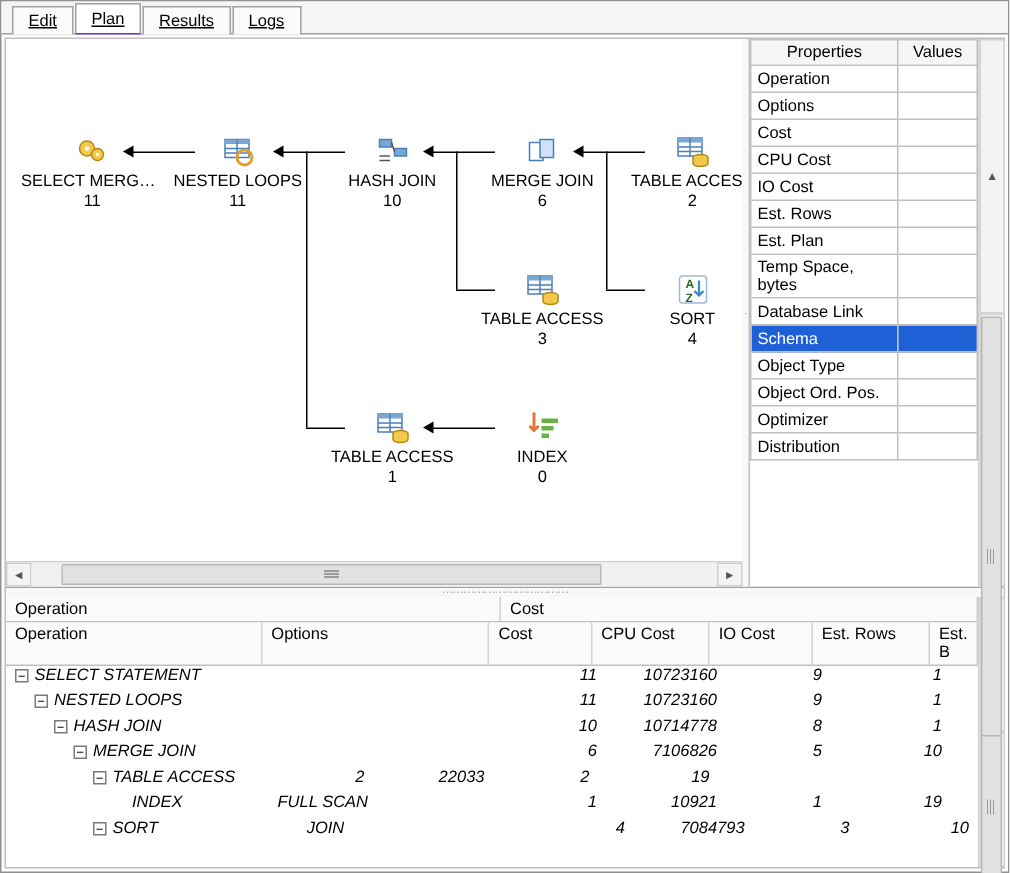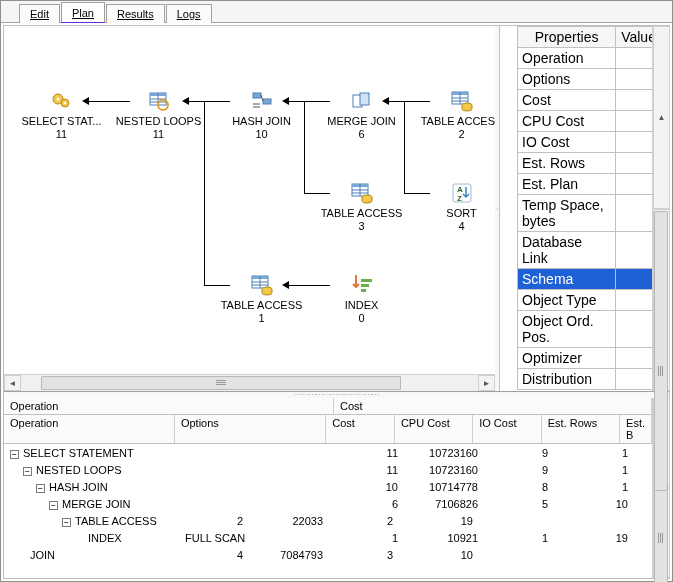--- a/index.html
+++ b/index.html
@@ -1,19 +1,19 @@
 <!DOCTYPE html>
 <html><head>
 <meta charset="utf-8">
 <style>
   * { box-sizing: border-box; }
   html, body { margin: 0; padding: 0; font-family: "Segoe UI", Tahoma, Arial, sans-serif; font-size: 11px; color: #000; background: #fff; }
   .window { width: 673px; height: 582px; border: 1px solid #909090; background: #fdfdfd; position: relative; display: flex; flex-direction: column; }
   
-  .tabs { display: flex; align-items: flex-end; height: 22px; background: #f5f5f5; border-bottom: 1px solid #a0a0a0; padding-left: 18px; }
+  .tabs { display: flex; align-items: flex-end; height: 22px; background: #f5f5f5; border-bottom: 1px solid #a0a0a0; padding-left: 7px; }
   .tab { padding: 2px 10px; border: 1px solid #a0a0a0; border-bottom: none; background: #fbfbfb; margin-right: 1px; height: 19px; display: flex; align-items: center; position: relative; top: 1px; }
   .tab.active { background: #fff; border-bottom: 1px solid #6d28d9; height: 21px; }
   .tab .ul { text-decoration: underline; }
   
   .body { flex: 1; display: flex; flex-direction: column; border: 1px solid #c0c0c0; margin: 2px; }
   .upper { flex: 1; display: flex; border-bottom: 1px solid #a0a0a0; min-height: 0; }
   .canvas-wrap { flex: 1; display: flex; flex-direction: column; position: relative; min-width: 0; }
   .canvas { flex: 1; position: relative; overflow: hidden; background: #fff; }
   .hscroll { height: 17px; background: #f0f0f0; display: flex; border-top: 1px solid #d0d0d0; }
   .sb-btn { width: 17px; height: 100%; background: #f3f3f3; border: 1px solid #cfcfcf; display: flex; align-items: center; justify-content: center; }
@@ -22,21 +22,21 @@
   .sb-grip { position: absolute; top: 50%; left: 50%; transform: translate(-50%,-50%); width: 10px; height: 6px; background: repeating-linear-gradient(to bottom,#9a9a9a 0,#9a9a9a 1px,transparent 1px,transparent 2px); }
   .vscroll { width: 17px; background: #f0f0f0; display: flex; flex-direction: column; border-left: 1px solid #d0d0d0; }
   .vscroll .sb-track { flex: 1; }
   .vscroll .sb-thumb { left: 1px; right: 1px; }
   .splitter-v { width: 4px; background: #f8f8f8; text-align: center; font-size: 8px; color: #aaa; display: flex; align-items: center; justify-content: center; cursor: col-resize; writing-mode: vertical-rl; letter-spacing: -1px; }
   .splitter-h { height: 6px; background: #f8f8f8; text-align: center; font-size: 8px; color: #aaa; cursor: row-resize; letter-spacing: -1px; line-height: 6px; }
   
   .props { width: 170px; display: flex; background: #fff; }
   .props .vscroll { border-left: 1px solid #d0d0d0; }
   .props-inner { flex: 1; display: flex; flex-direction: column; border-left: 1px solid #c0c0c0; }
-  .props table { width: 100%; border-collapse: collapse; font-size: 14px; margin-left: 17px; }
+  .props table { width: 100%; border-collapse: collapse; font-size: 11px; }
   .props th { background: #f6f6f6; border: 1px solid #c0c0c0; padding: 2px 4px; font-weight: normal; text-align: center; }
   .props td { border: 1px solid #c0c0c0; padding: 2px 4px; height: 18px; }
   .props tr.selected td { background: #1e61d6; color: #fff; }
   
   .node { position: absolute; width: 95px; text-align: center; }
   .node .icon { width: 24px; height: 24px; margin: 0 auto 2px; position: relative; }
   .node .lbl { font-size: 11px; line-height: 13px; white-space: nowrap; overflow: hidden; text-overflow: ellipsis; }
   .node .sub { font-size: 11px; line-height: 13px; }
   
   .arrow { position: absolute; background: #000; }
@@ -44,21 +44,21 @@
   .arrow.v { width: 1px; }
   .arrow-head { position: absolute; width: 0; height: 0; border-top: 4px solid transparent; border-bottom: 4px solid transparent; border-right: 7px solid #000; }
   
   .lower { height: 180px; display: flex; }
   .lower-inner { flex: 1; display: flex; flex-direction: column; overflow: hidden; }
   .grid { flex: 1; overflow: hidden; background: #fff; }
   .grid-headers { display: flex; border-bottom: 1px solid #c0c0c0; background: #fbfbfb; }
   .ghcell { border-right: 1px solid #d0d0d0; padding: 2px 6px; font-size: 11px; }
   .grid-subheaders { display: flex; border-bottom: 1px solid #c0c0c0; background: #fbfbfb; }
   .grid-body { }
-  .grow { display: flex; height: 17px; align-items: center; }
+  .grow { display: flex; height: 17px; align-items: flex-start; font-style: italic; }
   .gcell { padding: 0 6px; font-size: 11px; overflow: hidden; white-space: nowrap; }
   .gcell.num { text-align: right; }
   .tree-toggle { width: 9px; height: 9px; border: 1px solid #7a7a7a; display: inline-flex; align-items: center; justify-content: center; font-size: 8px; line-height: 7px; margin-right: 4px; background: #fff; font-family: monospace; }
   .tree-spacer { width: 13px; display: inline-block; }
   
   .svg { width: 24px; height: 24px; }
   .arrow-tri { font-size: 8px; color: #555; }
 </style>
 </head>
 <body>
@@ -88,21 +88,21 @@
 
           <div class="node" style="left:10px; top:63px;">
             <div class="icon">
               <svg class="svg" viewBox="0 0 24 24">
                   <circle cx="8" cy="10" r="5" fill="#f5c84a" stroke="#b08a1a"></circle>
                   <circle cx="15" cy="14" r="4" fill="#f5c84a" stroke="#b08a1a"></circle>
                   <circle cx="8" cy="10" r="1.5" fill="#fff"></circle>
                   <circle cx="15" cy="14" r="1.2" fill="#fff"></circle>
                 </svg>
             </div>
-            <div class="lbl">SELECT STAT...</div>
+            <div class="lbl">SELECT MERGE...</div>
             <div class="sub">11</div>
           </div>
           <div class="node" style="left:107px; top:63px;">
             <div class="icon">
               <svg class="svg" viewBox="0 0 24 24">
                   <rect x="3" y="4" width="16" height="12" fill="#fff" stroke="#4a7fb8"></rect>
                   <rect x="3" y="4" width="16" height="3" fill="#7ba7d4"></rect>
                   <line x1="3" y1="10" x2="19" y2="10" stroke="#4a7fb8"></line>
                   <line x1="3" y1="13" x2="19" y2="13" stroke="#4a7fb8"></line>
                   <line x1="11" y1="4" x2="11" y2="16" stroke="#4a7fb8"></line>
@@ -392,20 +392,21 @@
               </div>
               <div class="grow">
                 <div class="gcell" style="width: 175px;"><span class="tree-spacer"></span><span class="tree-spacer"></span><span class="tree-spacer"></span><span class="tree-spacer"></span><span class="tree-spacer"></span><span class="tree-spacer"></span><span>INDEX</span></div>
                 <div class="gcell" style="width: 155px;">FULL SCAN</div>
                 <div class="gcell num" style="width: 70px;">1</div>
                 <div class="gcell num" style="width: 80px;">10921</div>
                 <div class="gcell num" style="width: 70px;">1</div>
                 <div class="gcell num" style="width: 80px;">19</div>
               </div>
               <div class="grow">
+                <div class="gcell" style="width: 175px;"><span class="tree-spacer"></span><span class="tree-spacer"></span><span class="tree-spacer"></span><span class="tree-spacer"></span><span class="tree-toggle">−</span><span>SORT</span></div>
                 <div class="gcell" style="width: 155px; margin-left: 20px;">JOIN</div>
                 <div class="gcell num" style="width: 70px;">4</div>
                 <div class="gcell num" style="width: 80px;">7084793</div>
                 <div class="gcell num" style="width: 70px;">3</div>
                 <div class="gcell num" style="width: 80px;">10</div>
               </div>
             </div>
         </div>
       </div>
       <div class="vscroll">

